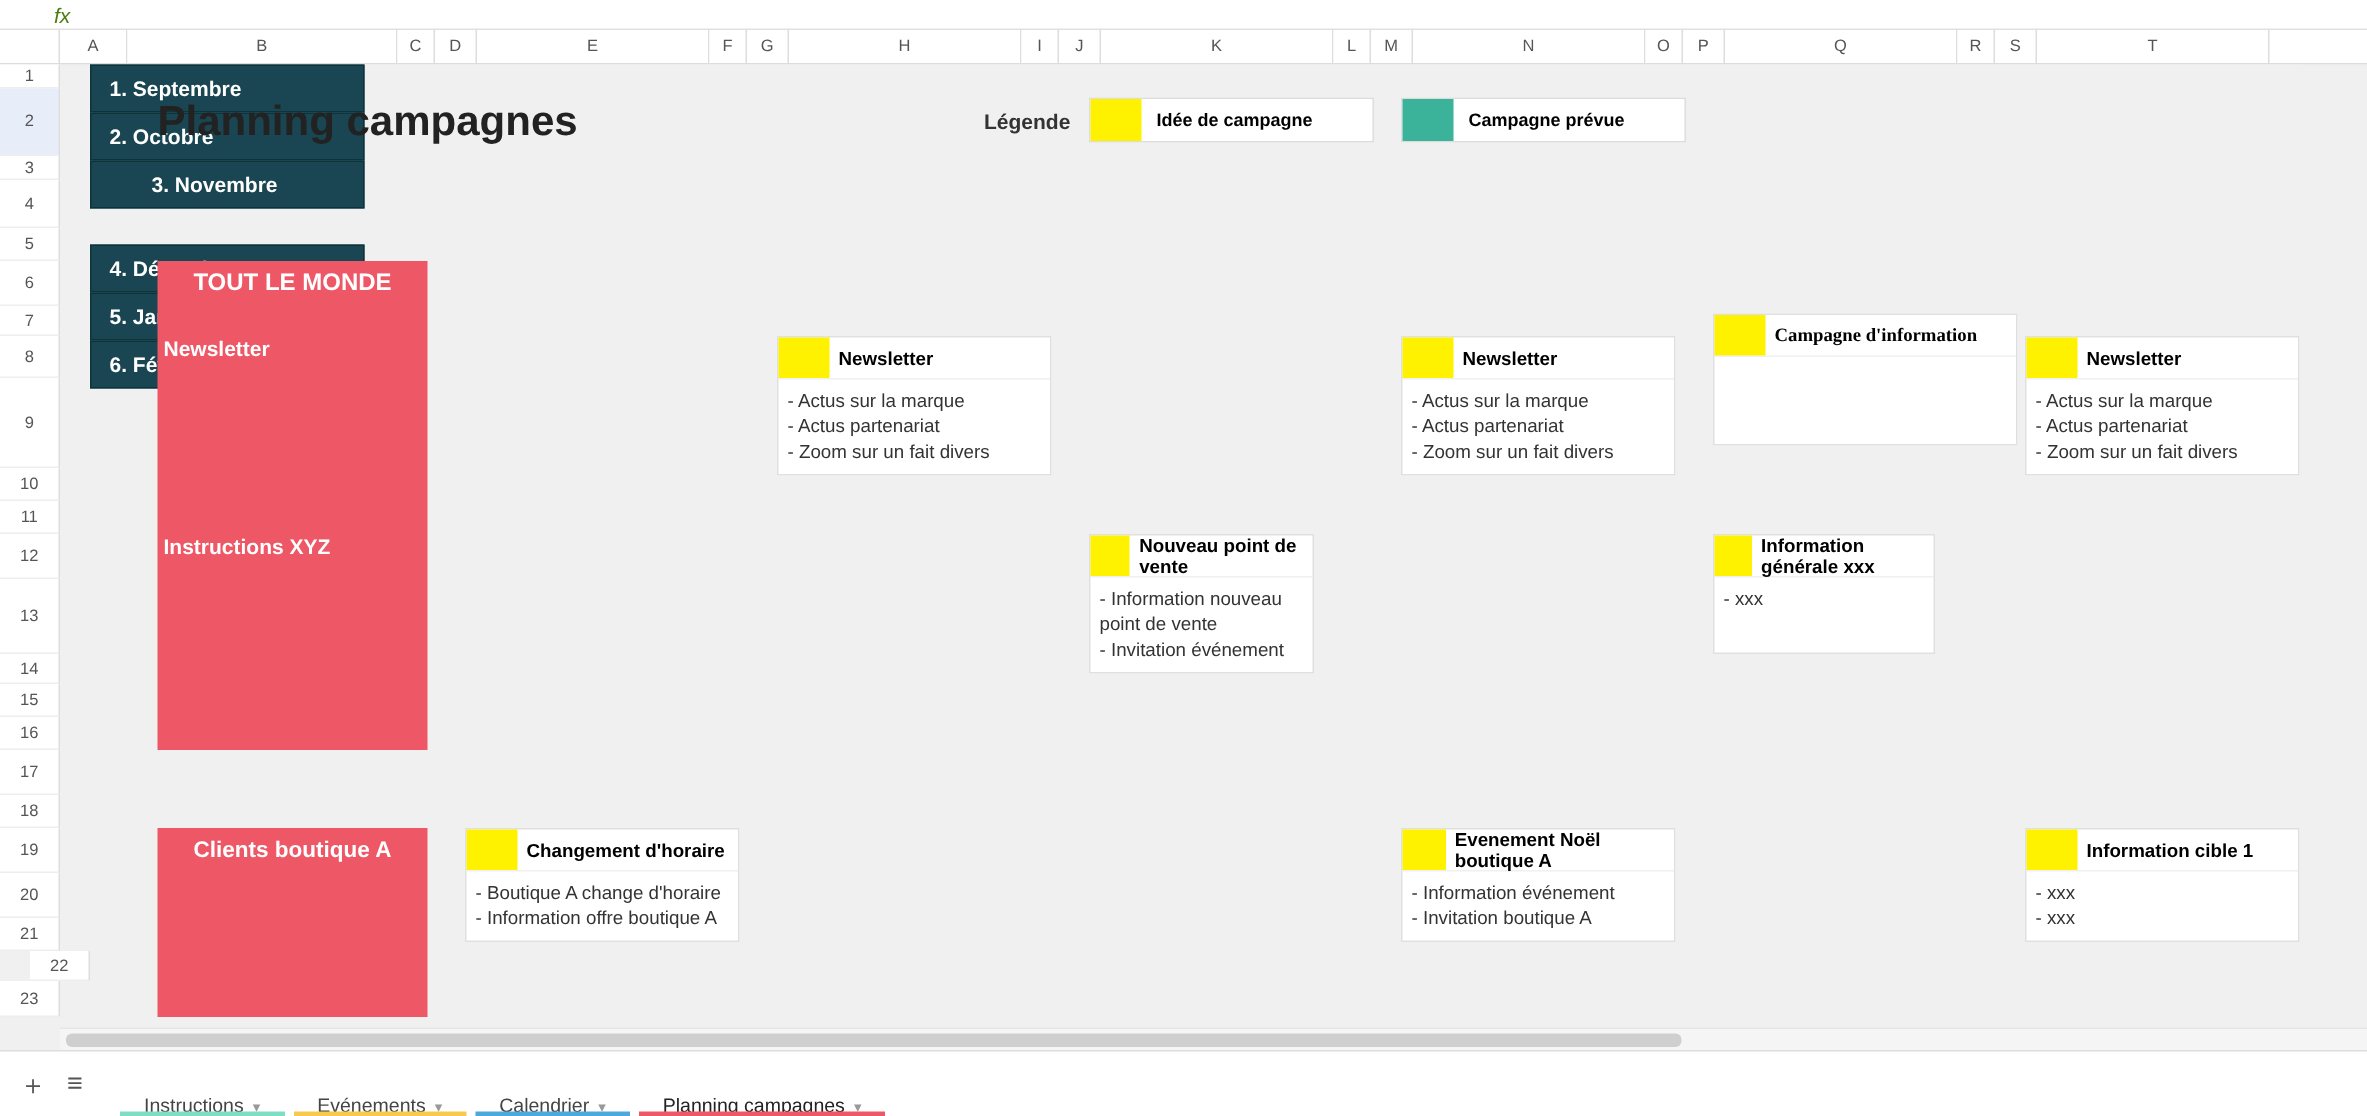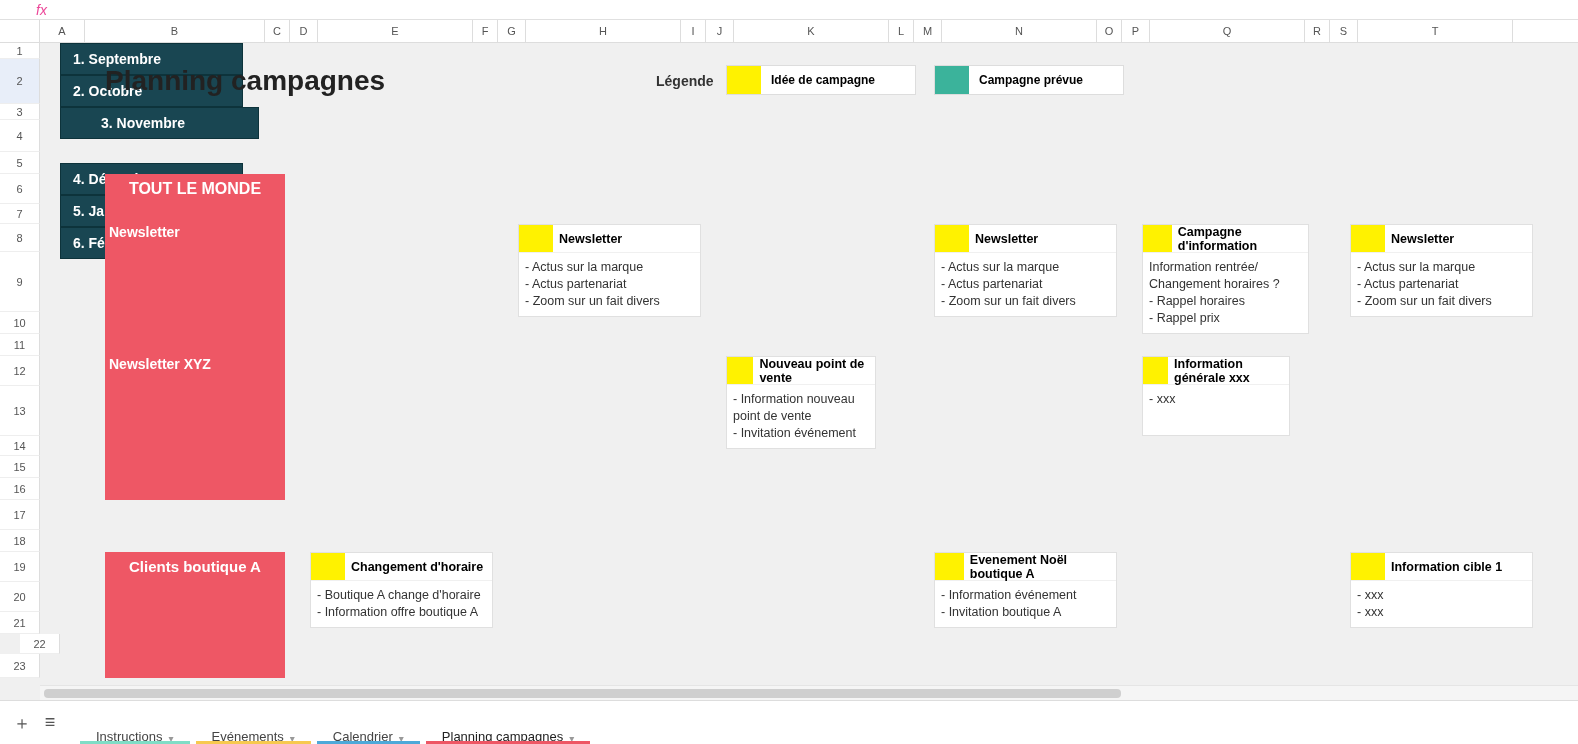--- a/index.html
+++ b/index.html
@@ -1,20 +1,20 @@
 <!DOCTYPE html>
 <html><head>
 <meta charset="utf-8">
 <style>
   * { box-sizing: border-box; }
   html, body { margin:0; padding:0; height:100%; font-family: Arial, sans-serif; background:#fff; overflow:hidden; }
 
   
   .formula-bar { height:20px; border-bottom:1px solid #e0e0e0; background:#fff; display:flex; align-items:center; padding:0 8px; }
-  .fx { font-style:italic; color:#ec4899; font-size:14px; margin-left:28px; }
+  .fx { font-style:italic; color:#4d7c0f; font-size:14px; margin-left:28px; }
 
   
   .sheet-wrap { position:relative; height:calc(100% - 20px - 44px); overflow:hidden; background:#f0f0f0;}
   .sheet { display:block; }
 
   
   .col-headers { display:flex; background:#fff; border-bottom:1px solid #ddd; }
   .corner { width:40px; height:22px; border-right:1px solid #ddd; background:#fff; flex-shrink:0;}
   .ch { height:22px; border-right:1px solid #ddd; text-align:center; font-size:11px; color:#555; line-height:22px; background:#fff; flex-shrink:0;}
   .rh { width:40px; text-align:center; font-size:11px; color:#555; background:#fff; border-right:1px solid #ddd; border-bottom:1px solid #eee; flex-shrink:0; display:flex; align-items:center; justify-content:center;}
@@ -141,36 +141,36 @@
             <div class="legend-text">
               <span>Campagne prévue</span>
             </div>
           </div>
           <div class="month-hd" style="left: 250px; top: 77px; width: 183px; height: 32px;">
             <span>1.   Septembre</span>
           </div>
           <div class="month-hd" style="left: 458px; top: 77px; width: 183px; height: 32px;">
             <span>2.   Octobre</span>
           </div>
-          <div class="month-hd" style="left: 666px; top: 77px; width: 199px; height: 32px; padding-left: 40px;">
+          <div class="month-hd" style="left: 666px; top: 77px; width: 183px; height: 32px; padding-left: 40px;">
             <span>3.   Novembre</span>
           </div>
           <div class="month-hd" style="left: 874px; top: 77px; width: 183px; height: 32px; margin-top: 24px;">
             <span>4.   Décembre</span>
           </div>
           <div class="month-hd" style="left: 1082px; top: 77px; width: 183px; height: 32px;">
             <span>5.   Janvier</span>
           </div>
           <div class="month-hd" style="left: 1290px; top: 77px; width: 183px; height: 32px;">
             <span>6.   Février</span>
           </div>
           <div class="redblock" style="left: 45px; top: 131px; width: 180px; height: 326px;">
             <div class="hd"><span>TOUT LE MONDE</span></div>
             <div class="sub" style="margin-top: 14px;"><span>Newsletter</span></div>
-            <div class="sub" style="margin-top: 110px;"><span>Newsletter XYZ</span></div>
+            <div class="sub" style="margin-top: 110px;"><span>Instructions XYZ</span></div>
           </div>
           <div class="redblock" style="left: 45px; top: 509px; width: 180px; height: 126px;">
             <div class="hd2"><span>Clients boutique A</span></div>
           </div>
           <div class="card" style="left: 458px; top: 181px; width: 183px; min-height: 88px;">
             <div class="chd">
               <div class="sw"></div>
               <div class="ttl">
                 <span>Newsletter</span>
               </div>
@@ -183,31 +183,27 @@
             <div class="chd">
               <div class="sw"></div>
               <div class="ttl">
                 <span>Newsletter</span>
               </div>
             </div>
             <div class="body" style="white-space: pre-line;"><span>- Actus sur la marque
 - Actus partenariat
 - Zoom sur un fait divers</span></div>
           </div>
-          <div class="card" style="left: 1082px; top: 181px; width: 167px; min-height: 88px;">
+          <div class="card" style="left: 1082px; top: 166px; width: 203px; min-height: 88px; font-family: Liberation Serif, serif;">
             <div class="chd">
               <div class="sw"></div>
               <div class="ttl">
                 <span>Campagne d'information</span>
               </div>
             </div>
-            <div class="body" style="white-space: pre-line;"><span>Information rentrée/
-Changement horaires ?
- - Rappel horaires
- - Rappel prix</span></div>
           </div>
           <div class="card" style="left: 1290px; top: 181px; width: 183px; min-height: 88px;">
             <div class="chd">
               <div class="sw"></div>
               <div class="ttl">
                 <span>Newsletter</span>
               </div>
             </div>
             <div class="body" style="white-space: pre-line;"><span>- Actus sur la marque
 - Actus partenariat

